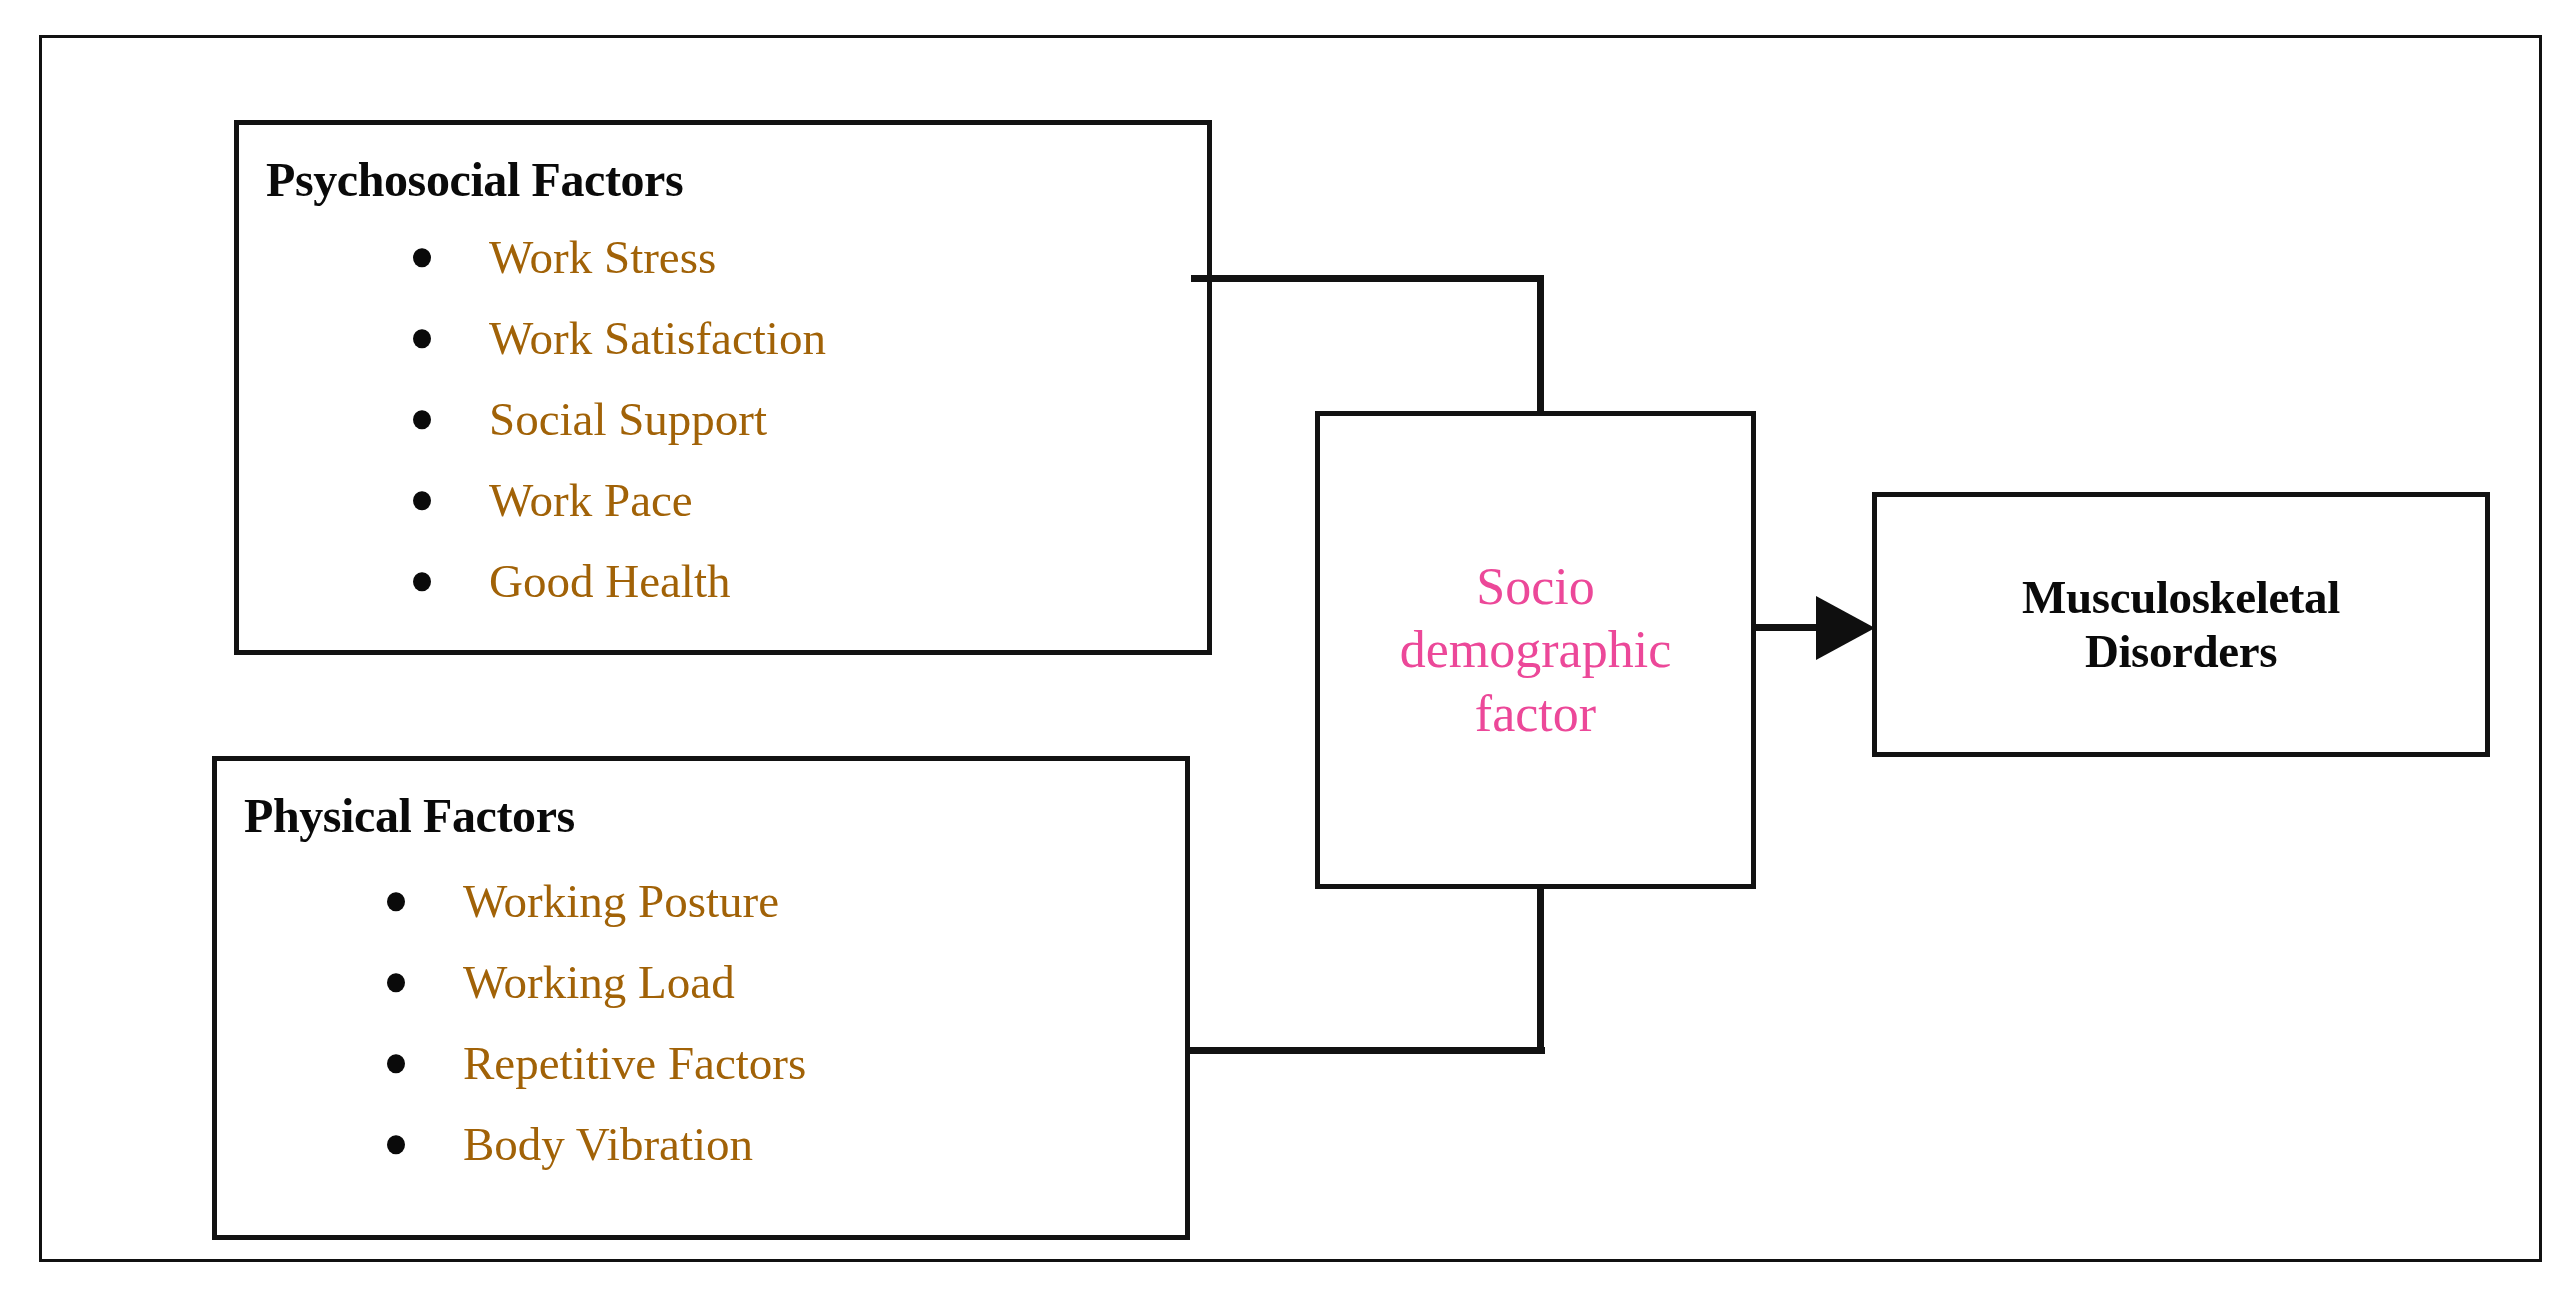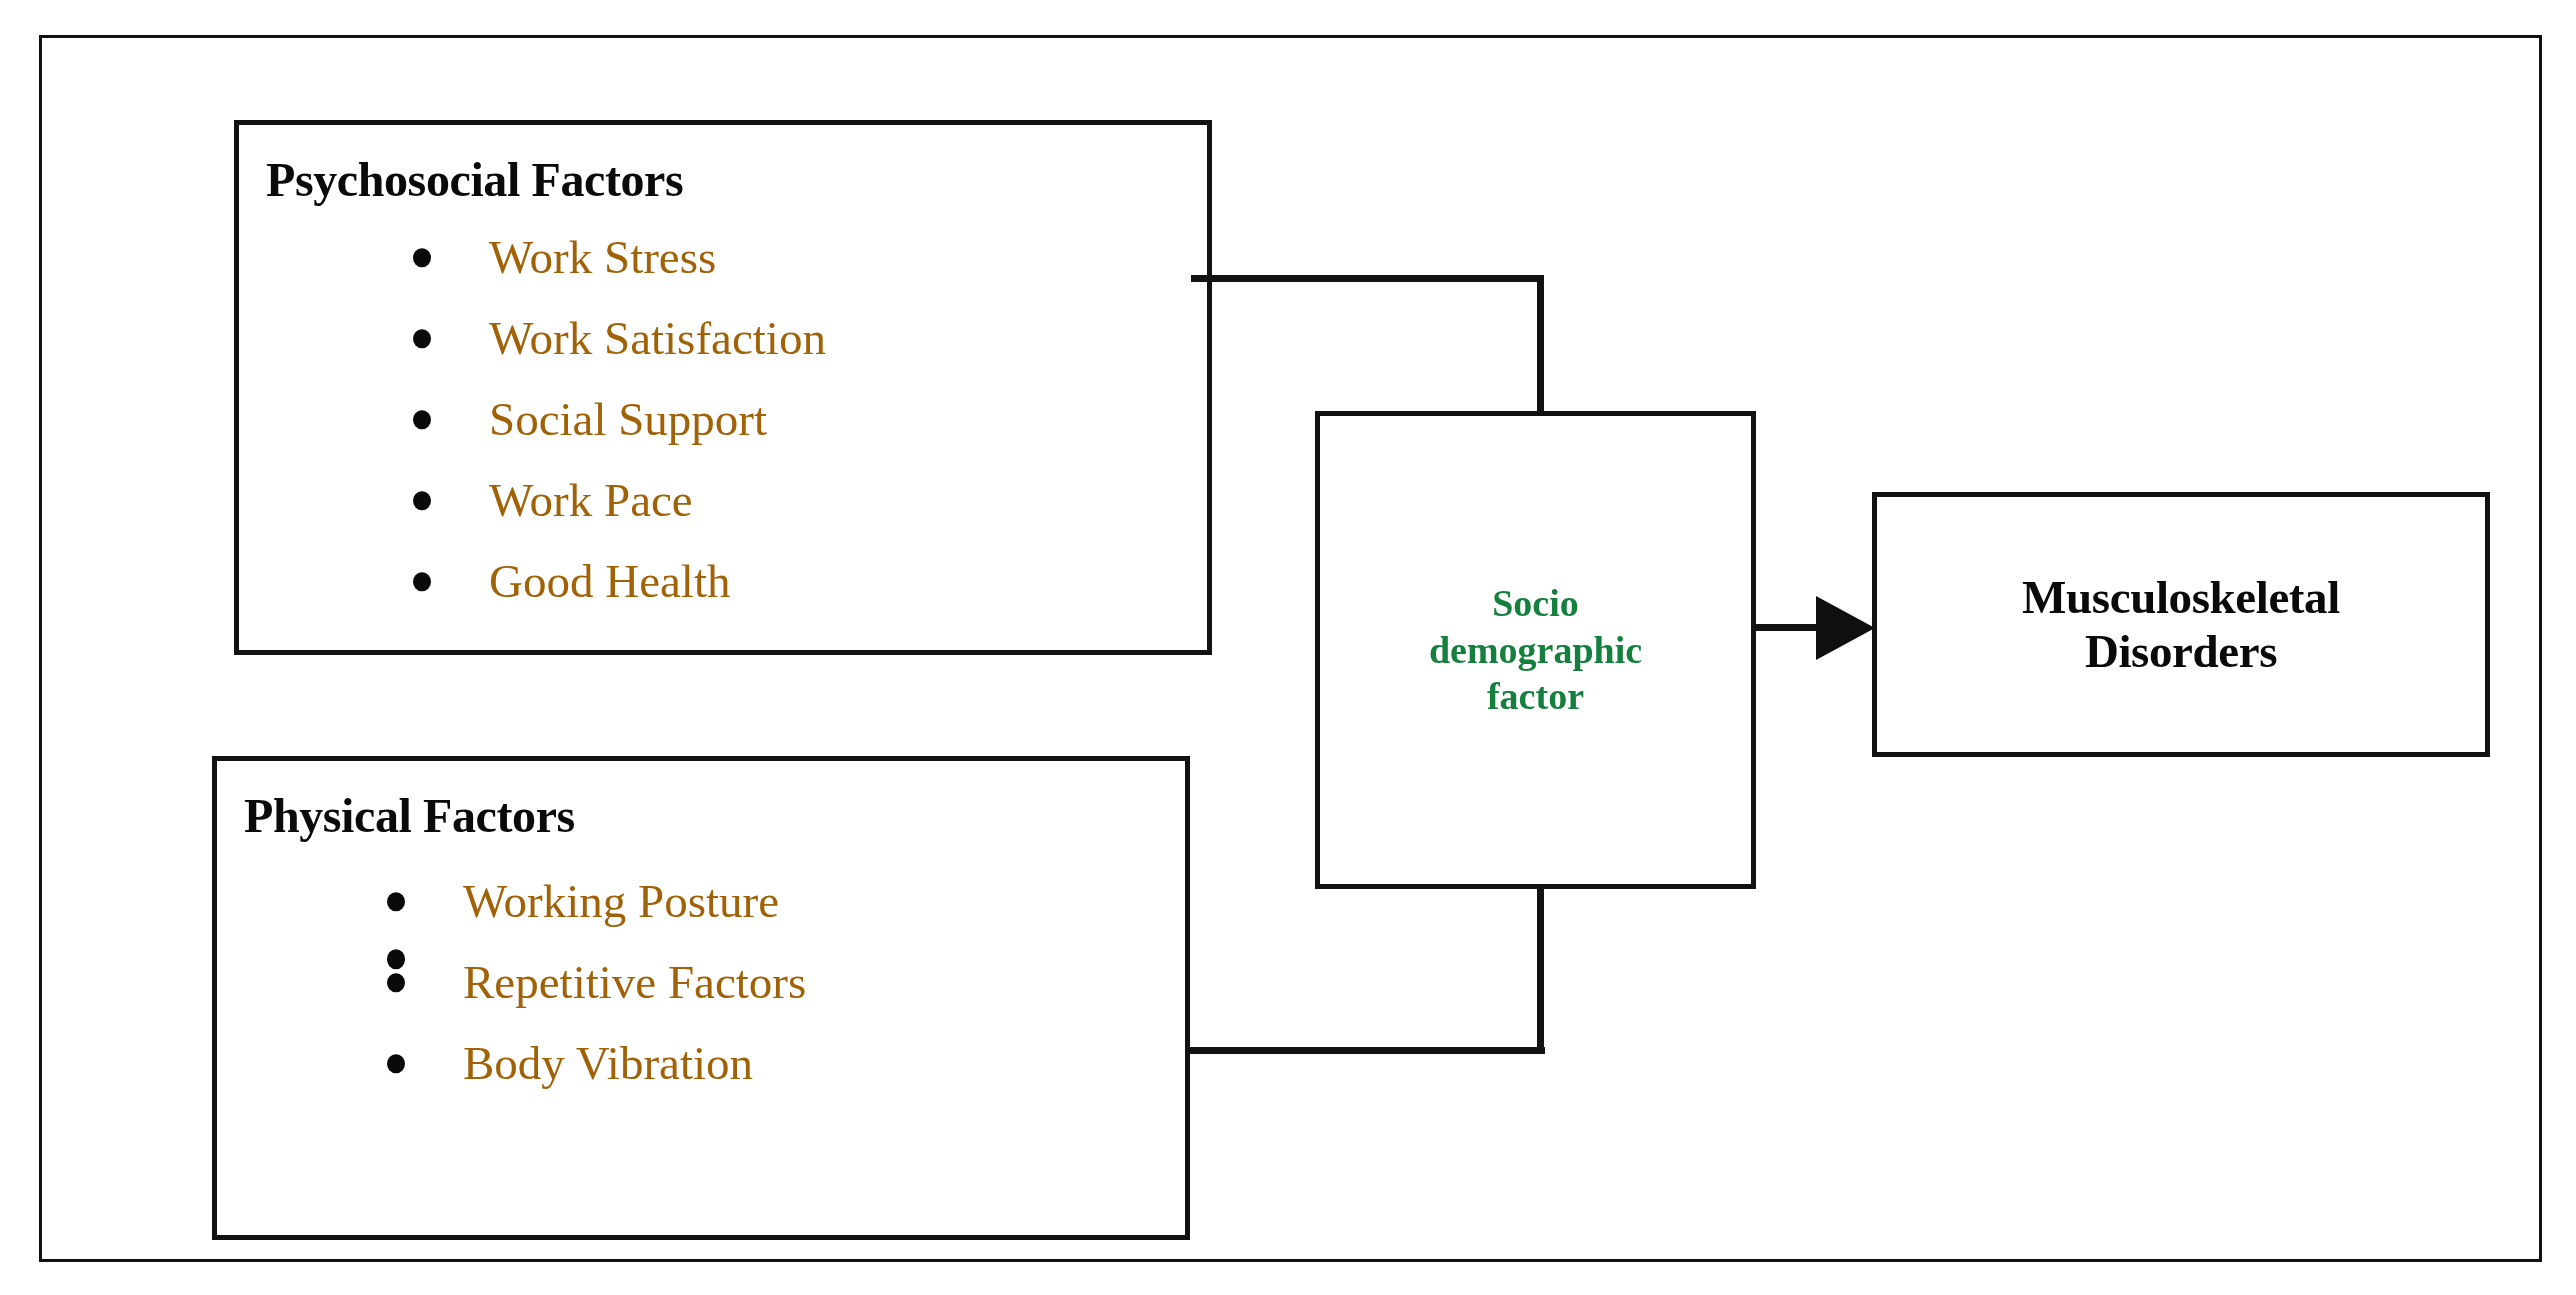--- a/index.html
+++ b/index.html
@@ -114,25 +114,25 @@
     top: 50%;
     transform: translateY(-50%);
     width: 18px;
     height: 19.5px;
     border-radius: 50%;
     background: #0a0a0a;
   }
 
   
   #socio-text {
-    font-size: 38px;
+    font-size: 52px;
     line-height: 1.22;
     text-align: center;
-    color: #15803d;
-    font-weight: bold;
+    color: #ec4899;
+    font-weight: normal;
   }
   #socio-text span { display: block; }
 
   
   #outcome-text {
     font-size: 47px;
     line-height: 1.14;
     text-align: center;
     color: #0a0a0a;
     font-weight: bold;
@@ -207,20 +207,21 @@
 
     <div class="node-box" id="physical-box">
       <div class="factor-heading">Physical Factors</div>
       <ul class="factor-list" id="physical-list">
         <li>
           <span class="bullet-dot"></span>
           <span>Working Posture</span>
         </li>
         <li>
           <span class="bullet-dot"></span>
+          <span>Working Load</span>
         </li>
         <li>
           <span class="bullet-dot"></span>
           <span>Repetitive Factors</span>
         </li>
         <li>
           <span class="bullet-dot"></span>
           <span>Body Vibration</span>
         </li>
       </ul>

